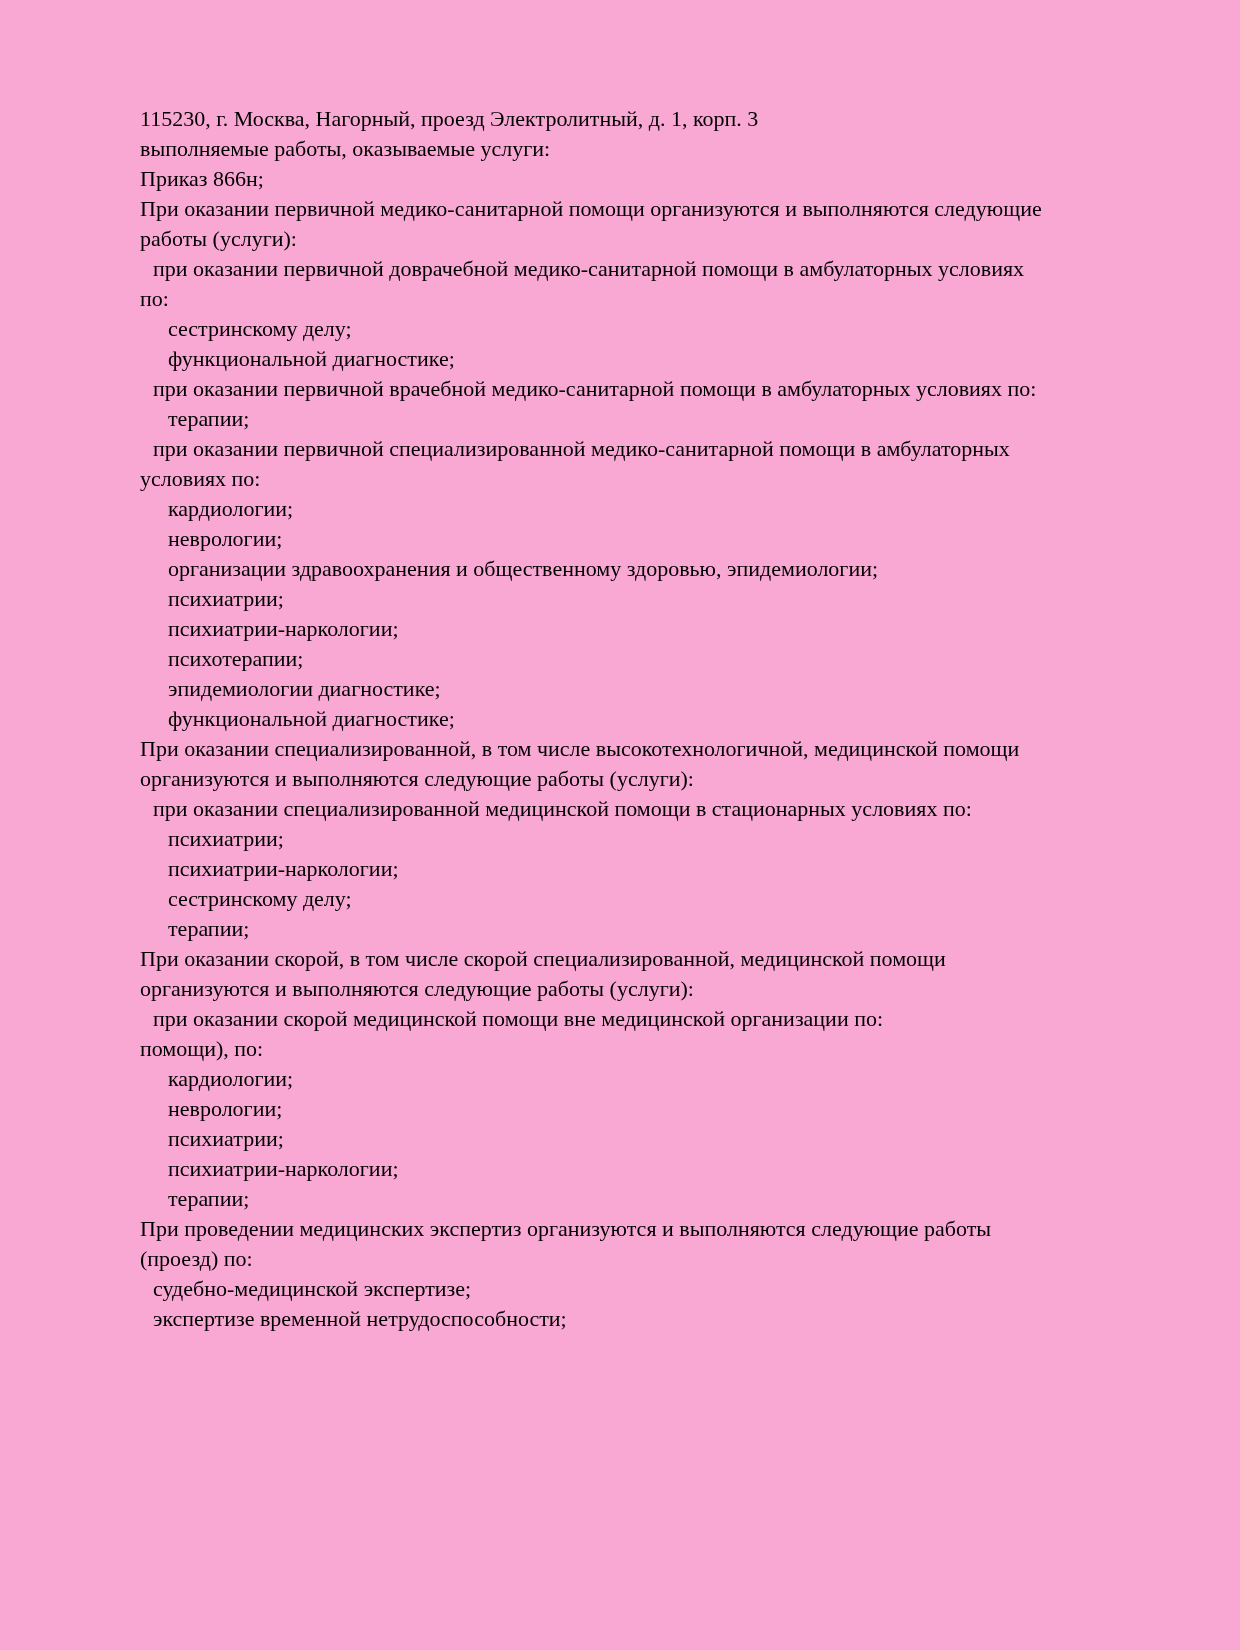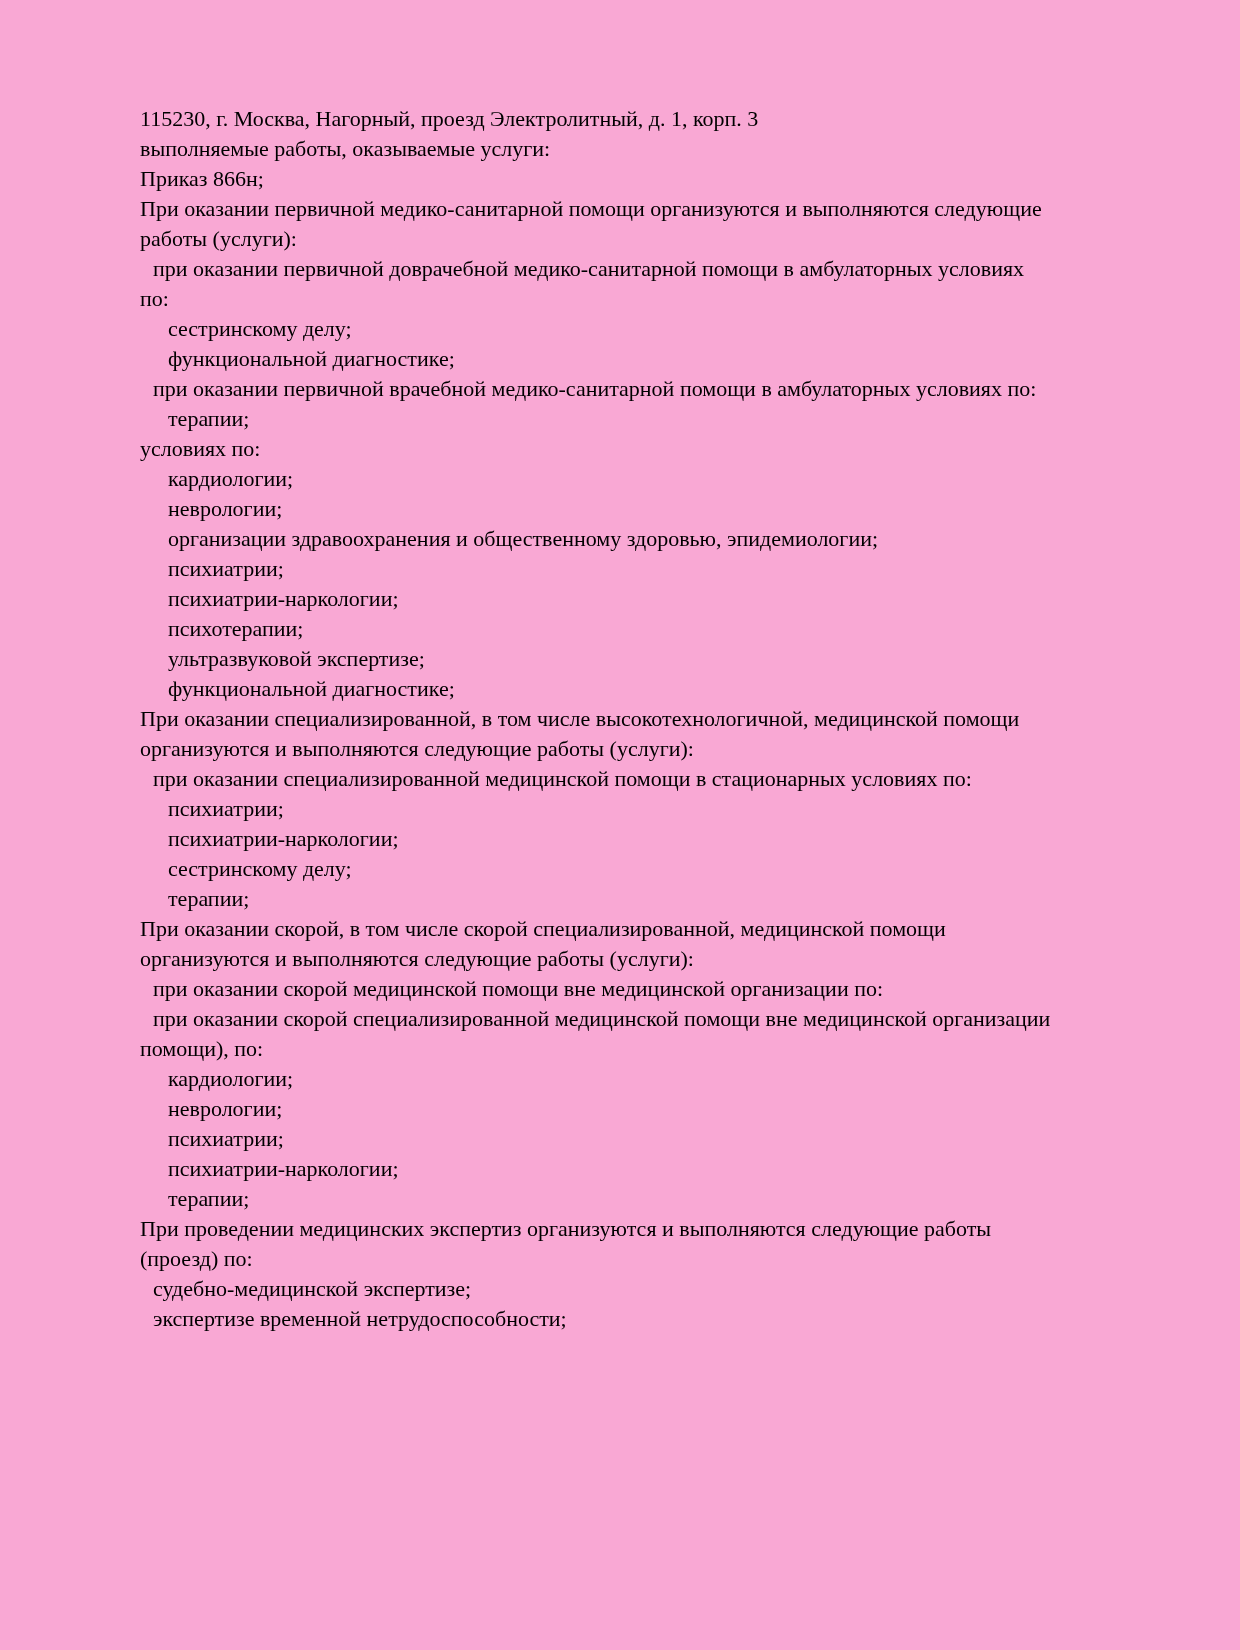--- a/index.html
+++ b/index.html
@@ -46,40 +46,40 @@
       <div class="line indent-0">выполняемые работы, оказываемые услуги:</div>
       <div class="line indent-0">Приказ 866н;</div>
       <div class="line indent-0">При оказании первичной медико-санитарной помощи организуются и выполняются следующие</div>
       <div class="line indent-0">работы (услуги):</div>
       <div class="line indent-1">при оказании первичной доврачебной медико-санитарной помощи в амбулаторных условиях</div>
       <div class="line indent-0">по:</div>
       <div class="line indent-2">сестринскому делу;</div>
       <div class="line indent-2">функциональной диагностике;</div>
       <div class="line indent-1">при оказании первичной врачебной медико-санитарной помощи в амбулаторных условиях по:</div>
       <div class="line indent-2">терапии;</div>
+      <div class="line indent-1">при оказании первичной специализированной медико-санитарной помощи в амбулаторных</div>
       <div class="line indent-0">условиях по:</div>
       <div class="line indent-2">кардиологии;</div>
       <div class="line indent-2">неврологии;</div>
       <div class="line indent-2">организации здравоохранения и общественному здоровью, эпидемиологии;</div>
       <div class="line indent-2">психиатрии;</div>
       <div class="line indent-2">психиатрии-наркологии;</div>
       <div class="line indent-2">психотерапии;</div>
-      <div class="line indent-2">ультразвуковой экспертизе;</div>
+      <div class="line indent-2">эпидемиологии диагностике;</div>
       <div class="line indent-2">функциональной диагностике;</div>
       <div class="line indent-0">При оказании специализированной, в том числе высокотехнологичной, медицинской помощи</div>
       <div class="line indent-0">организуются и выполняются следующие работы (услуги):</div>
       <div class="line indent-1">при оказании специализированной медицинской помощи в стационарных условиях по:</div>
       <div class="line indent-2">психиатрии;</div>
       <div class="line indent-2">психиатрии-наркологии;</div>
       <div class="line indent-2">сестринскому делу;</div>
       <div class="line indent-2">терапии;</div>
       <div class="line indent-0">При оказании скорой, в том числе скорой специализированной, медицинской помощи</div>
       <div class="line indent-0">организуются и выполняются следующие работы (услуги):</div>
       <div class="line indent-1">при оказании скорой медицинской помощи вне медицинской организации по:</div>
-      <div class="line indent-1">при оказании скорой специализированной медицинской помощи вне медицинской организации</div>
       <div class="line indent-0">помощи), по:</div>
       <div class="line indent-2">кардиологии;</div>
       <div class="line indent-2">неврологии;</div>
       <div class="line indent-2">психиатрии;</div>
       <div class="line indent-2">психиатрии-наркологии;</div>
       <div class="line indent-2">терапии;</div>
       <div class="line indent-0">При проведении медицинских экспертиз организуются и выполняются следующие работы</div>
       <div class="line indent-0">(проезд) по:</div>
       <div class="line indent-1">судебно-медицинской экспертизе;</div>
       <div class="line indent-1">экспертизе временной нетрудоспособности;</div>

